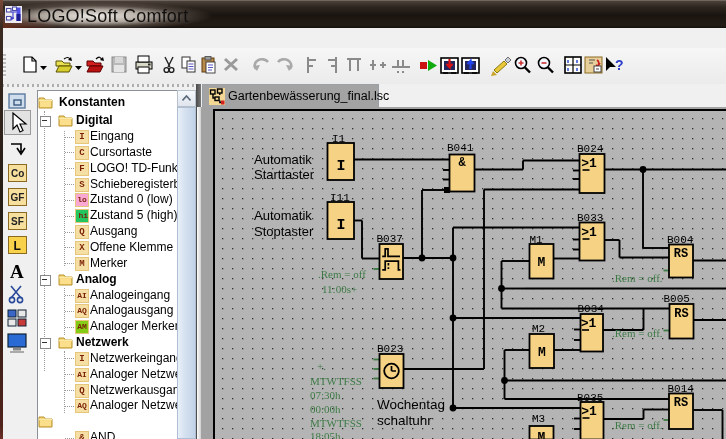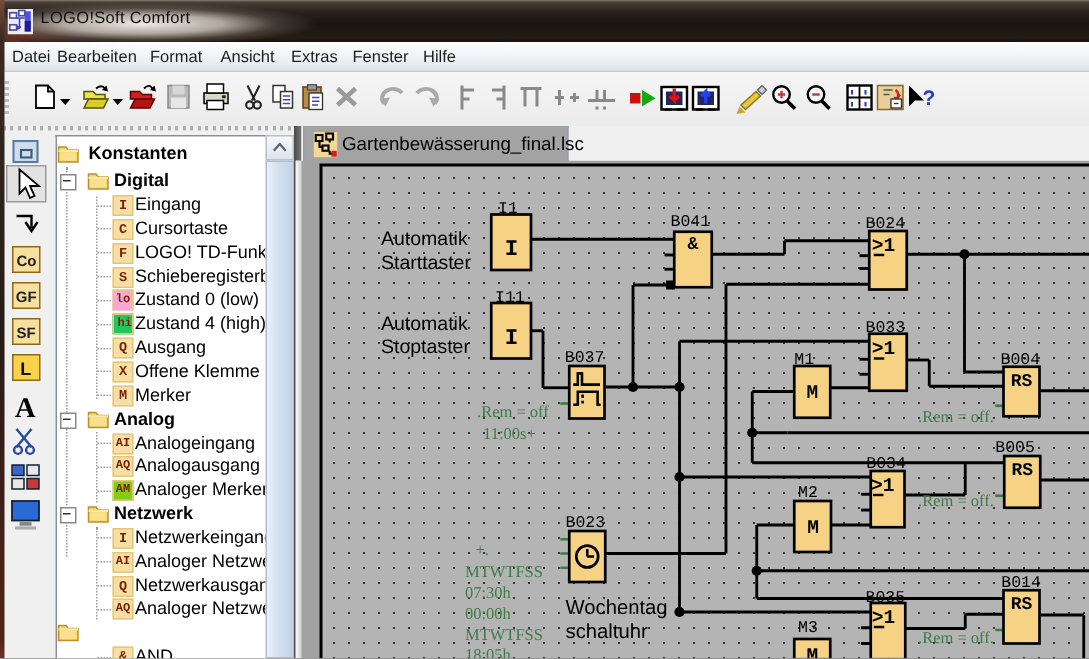--- a/index.html
+++ b/index.html
@@ -5,21 +5,21 @@
 #win{position:relative;width:726px;height:439px;overflow:hidden;
  font-family:"Liberation Sans",sans-serif;background:#f0f0f0}
 .abs{position:absolute}
 .mono{font-family:"Liberation Mono",monospace}
 
 #title{left:0;top:0;width:726px;height:28px;
  background:
   radial-gradient(ellipse 118px 14px at 95px 16px, rgba(246,242,237,.96) 0%, rgba(208,200,191,.82) 45%, rgba(140,128,118,.35) 75%, transparent 100%),
   radial-gradient(ellipse 70px 22px at 4px 28px, rgba(158,64,40,.6), transparent 80%),
   linear-gradient(#857d75 0%,#4a4039 5%,#2c241e 26%,#1a1410 55%,#241c16 90%,#15100d 100%);}
-#title .t{left:27px;top:6px;font-size:11px;color:#12100e;letter-spacing:.2px}
+#title .t{left:27px;top:6px;font-size:18px;color:#12100e;letter-spacing:.2px}
 
 #menu{left:0;top:28px;width:726px;height:19px;background:linear-gradient(#fdfdfd,#e9edf3 75%,#dde2ea);border-bottom:1px solid #c6cad1}
 #menu span{position:absolute;top:3.5px;font-size:11px;color:#1c1c1c}
 
 #tbar{left:0;top:48px;width:726px;height:36px;background:linear-gradient(#f6f6f6,#ebebeb);border-bottom:1px solid #d7d7d7}
 
 #lstrip{left:0;top:84px;width:36px;height:355px;background:#f0f0f0}
 
 #tree{left:37px;top:90px;width:140px;height:349px;background:#fff;border-left:1px solid #8a8f98;border-top:1px solid #8a8f98;overflow:hidden}
 .trow{position:absolute;left:0;white-space:nowrap;font-size:12px;color:#000}
@@ -43,29 +43,20 @@
 <rect x="0" y="0" width="17" height="17" fill="#f4f3f8" opacity="0.96"></rect>
 <rect x="1.5" y="2.5" width="4.5" height="3.5" fill="#fff" stroke="#4a4aa8" stroke-width="1.1"></rect>
 <rect x="1.5" y="10.5" width="4.5" height="3.5" fill="#fff" stroke="#4a4aa8" stroke-width="1.1"></rect>
 <rect x="11.5" y="1.5" width="4" height="13.5" fill="#5050e8"></rect>
 <rect x="11.5" y="8" width="4" height="7" fill="#1d1d8e"></rect>
 <rect x="7.5" y="1" width="4" height="3.5" fill="#fff" stroke="#4a4aa8" stroke-width="1.1"></rect>
 <path d="M8 6 V12 M6 6 H11.5 M6 12 H9" stroke="#4040cc" stroke-width="1.1" fill="none"></path>
 <path d="M6.2 10.8 l3 1.7 l-3 1.7 z" fill="#4040cc"></path>
 </svg>
 <div class="abs t">LOGO!Soft Comfort</div>
-</div>
-<div id="menu" class="abs">
-<span style="left:8px">Datei</span>
-<span style="left:38px">Bearbeiten</span>
-<span style="left:100px">Format</span>
-<span style="left:147px">Ansicht</span>
-<span style="left:194px">Extras</span>
-<span style="left:235px">Fenster</span>
-<span style="left:282px">Hilfe</span>
 </div>
 <div id="tbar" class="abs">
 <div class="abs" style="left:3px;top:6px;width:3px;height:24px;background:repeating-linear-gradient(#bbb 0 2px,#f4f4f4 2px 4px)"></div>
 <svg class="abs" style="left:0;top:2px" width="726" height="36" viewBox="0 0 726 36">
 <g>
 
 <path d="M24 7 h8 l4 4 v11 h-12 z" fill="#fff" stroke="#000" stroke-width="1.2"></path>
 <path d="M32 7 v4 h4" fill="none" stroke="#000" stroke-width="1.2"></path>
 <path d="M40 16 l7 0 l-3.5 4 z" fill="#000"></path>
 
@@ -222,21 +213,21 @@
 <div class="abs mono" style="left:37px;top:70.7px;width:12px;height:12px;background:#f6dfa4;border:0.5px solid #e6c67a;color:#7a1f04;font-size:9px;font-weight:bold;text-align:center;line-height:12px">F</div>
 <div class="trow" style="left:52px;top:69.7px">LOGO! TD-Funktionst</div>
 <div class="abs" style="left:27px;top:93.1px;width:9px;height:1px;border-top:1px dotted #9a9a9a"></div>
 <div class="abs mono" style="left:37px;top:86.6px;width:12px;height:12px;background:#f6dfa4;border:0.5px solid #e6c67a;color:#7a1f04;font-size:9px;font-weight:bold;text-align:center;line-height:12px">S</div>
 <div class="trow" style="left:52px;top:85.6px">Schieberegisterbit</div>
 <div class="abs" style="left:27px;top:108.9px;width:9px;height:1px;border-top:1px dotted #9a9a9a"></div>
 <div class="abs mono" style="left:37px;top:102.4px;width:12px;height:12px;background:#f9a8d4;border:0.5px solid #e6c67a;color:#7a1f04;font-size:8px;font-weight:bold;text-align:center;line-height:12px">lo</div>
 <div class="trow" style="left:52px;top:101.4px">Zustand 0 (low)</div>
 <div class="abs" style="left:27px;top:124.8px;width:9px;height:1px;border-top:1px dotted #9a9a9a"></div>
 <div class="abs mono" style="left:37px;top:118.2px;width:12px;height:12px;background:#22c55e;border:0.5px solid #e6c67a;color:#7a1f04;font-size:8px;font-weight:bold;text-align:right;line-height:12px">hi</div>
-<div class="trow" style="left:52px;top:117.2px">Zustand 4 (high)</div>
+<div class="trow" style="left:52px;top:117.2px">Zustand 5 (high)</div>
 <div class="abs" style="left:27px;top:140.6px;width:9px;height:1px;border-top:1px dotted #9a9a9a"></div>
 <div class="abs mono" style="left:37px;top:134.1px;width:12px;height:12px;background:#f6dfa4;border:0.5px solid #e6c67a;color:#7a1f04;font-size:9px;font-weight:bold;text-align:center;line-height:12px">Q</div>
 <div class="trow" style="left:52px;top:133.1px">Ausgang</div>
 <div class="abs" style="left:27px;top:156.4px;width:9px;height:1px;border-top:1px dotted #9a9a9a"></div>
 <div class="abs mono" style="left:37px;top:149.9px;width:12px;height:12px;background:#f6dfa4;border:0.5px solid #e6c67a;color:#7a1f04;font-size:9px;font-weight:bold;text-align:center;line-height:12px">X</div>
 <div class="trow" style="left:52px;top:148.9px">Offene Klemme</div>
 <div class="abs" style="left:27px;top:172.3px;width:9px;height:1px;border-top:1px dotted #9a9a9a"></div>
 <div class="abs mono" style="left:37px;top:165.8px;width:12px;height:12px;background:#f6dfa4;border:0.5px solid #e6c67a;color:#7a1f04;font-size:9px;font-weight:bold;text-align:center;line-height:12px">M</div>
 <div class="trow" style="left:52px;top:164.8px">Merker</div>
 <div class="abs" style="left:2px;top:183.6px;width:9px;height:9px;background:#fff;border:1px solid #888"></div>

